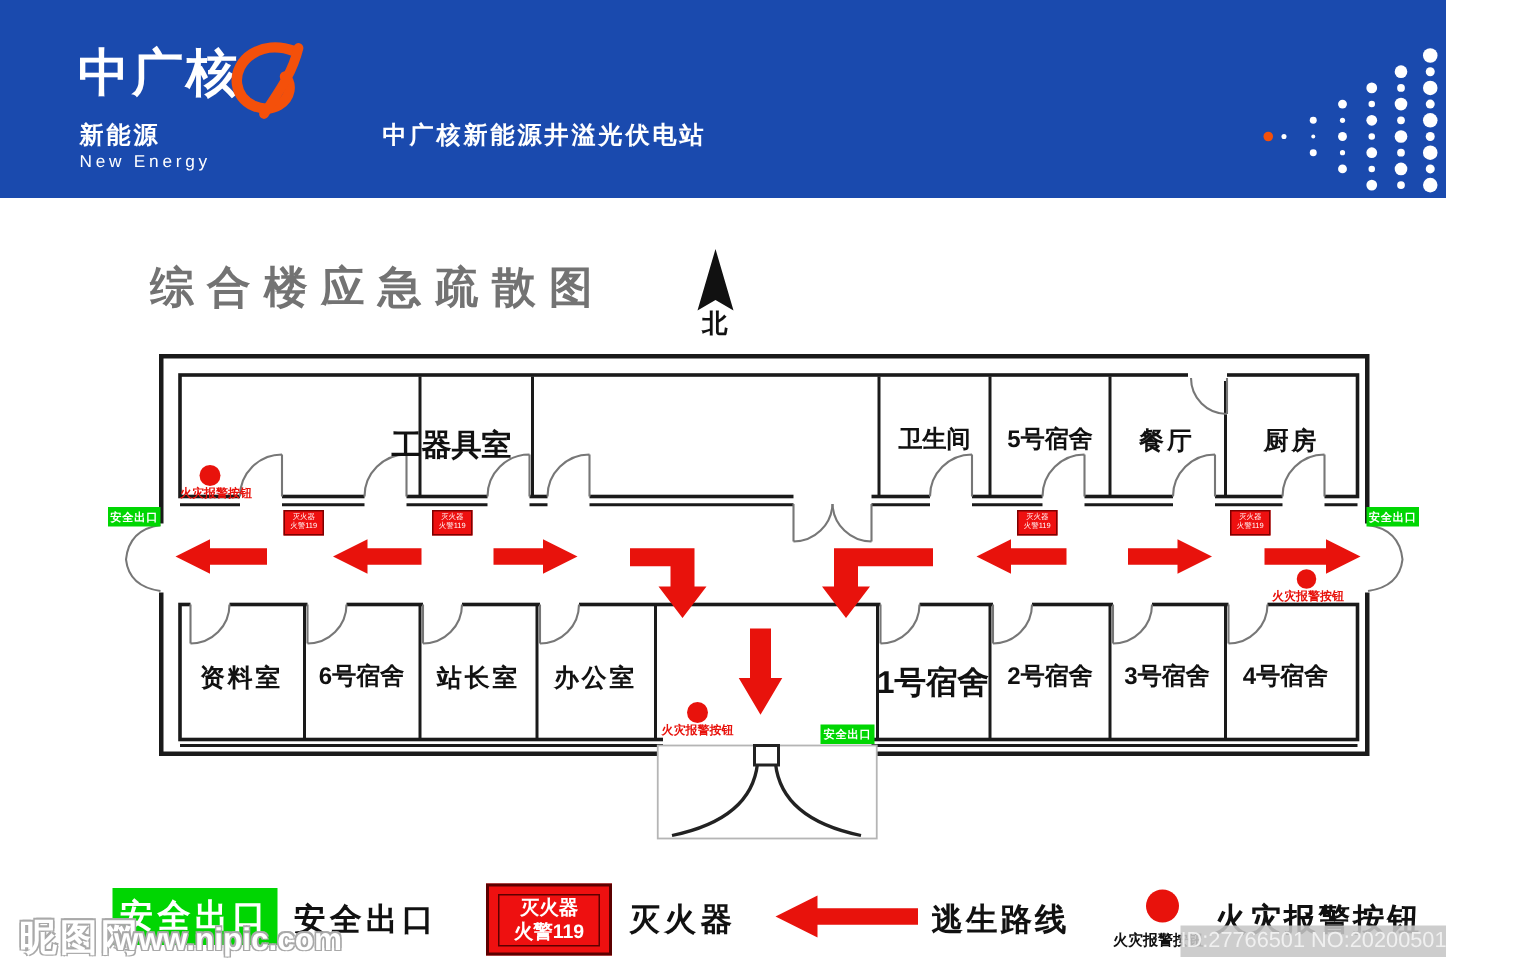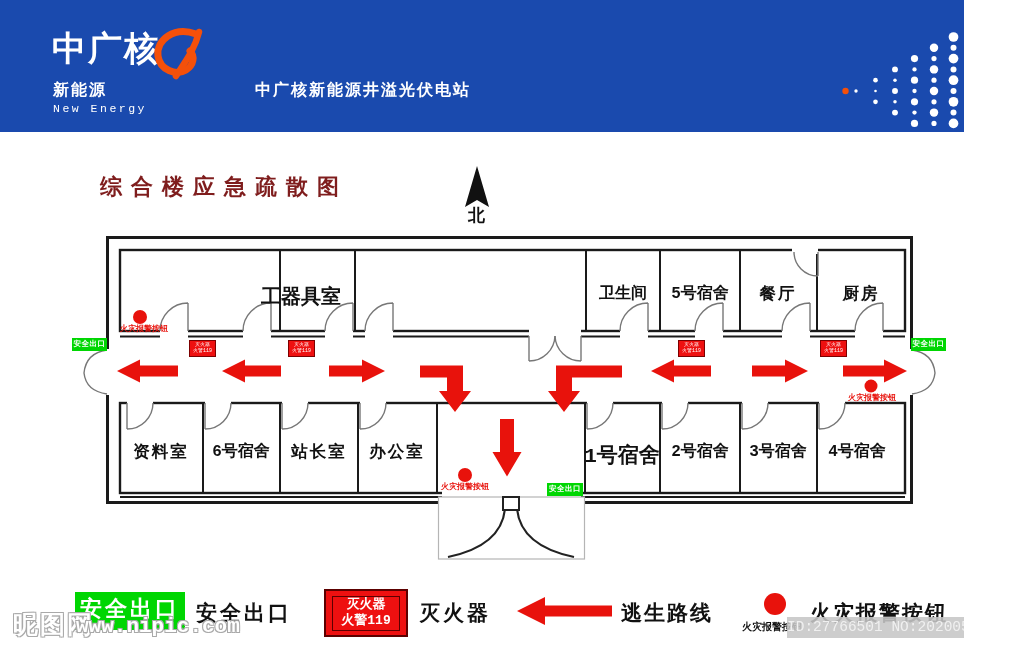--- a/index.html
+++ b/index.html
@@ -1,28 +1,28 @@
 <!DOCTYPE html>
 <html><head>
 <meta charset="utf-8">
 <style>
   html,body{margin:0;padding:0;background:#fff;}
   #poster{position:relative;width:964px;height:648px;background:#fff;overflow:hidden;
-          font-family:Liberation Mono, monospace;}
+          font-family:Liberation Sans, sans-serif;}
   .abs{position:absolute;}
   
   #header{position:absolute;left:0;top:0;width:1024px;height:132px;}
   .hdr-cn-brand{font-size:34px;font-weight:700;color:#fff;letter-spacing:2px;}
   .hdr-en-brand{font-size:40px;font-weight:700;color:#fff;letter-spacing:1px;}
   .hdr-sub-cn{font-size:16px;font-weight:700;color:#fff;letter-spacing:2px;}
   .hdr-sub-en{font-size:11.5px;color:#fff;letter-spacing:2.5px;}
   .hdr-station-cn{font-size:16px;font-weight:700;color:#fff;letter-spacing:2px;}
   .hdr-station-en{font-size:10.5px;color:#fff;letter-spacing:.3px;}
   
-  #map-title{font-size:22px;font-weight:700;color:#7f1d1d;letter-spacing:9px;white-space:nowrap;}
+  #map-title{font-size:29px;font-weight:700;color:#737373;letter-spacing:9px;white-space:nowrap;}
   #north-label{font-size:17px;font-weight:700;color:#111;}
   
   .room-label{position:absolute;width:100px;text-align:center;font-size:16.5px;font-weight:600;
               color:#111;white-space:nowrap;}
   .room-wide{width:150px;letter-spacing:4px;}
   .ls2{letter-spacing:2px;}
   .ls0{letter-spacing:0;}
   
   .exit-sign{position:absolute;background:#00d602;color:#fff;font-size:7.5px;font-weight:700;
              text-align:center;line-height:13px;letter-spacing:.5px;}

